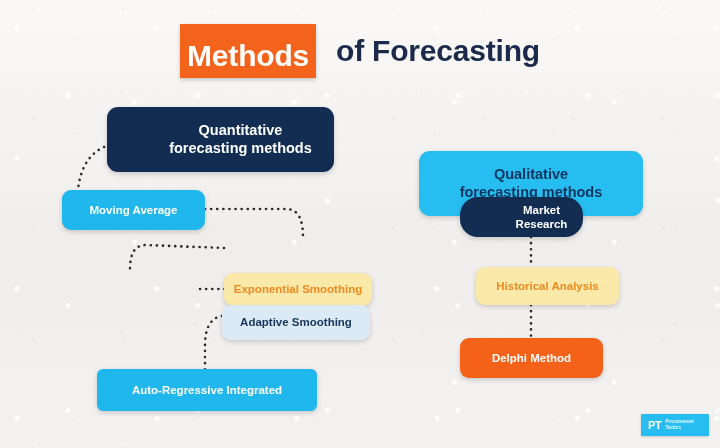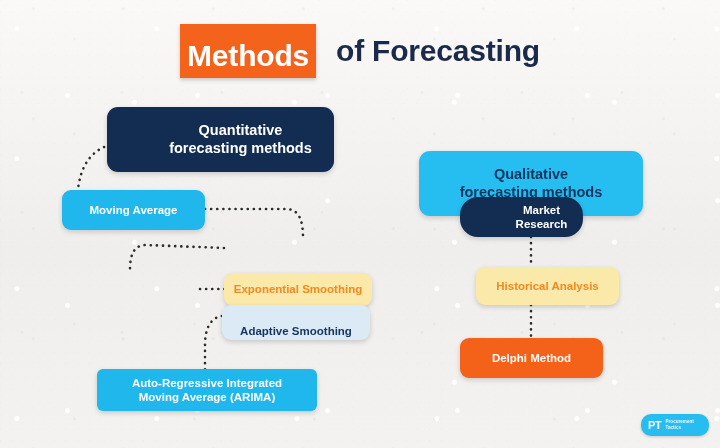--- a/index.html
+++ b/index.html
@@ -70,29 +70,29 @@
     box-shadow: 0 2px 5px rgba(0,0,0,0.17);
     padding: 2px 8px;
   }
   .node.head { font-size: 14.5px; border-radius: 11px; }
   .node.leaf { font-size: 11.5px; }
   .c-navy   { background: #122c52; color: #ffffff; padding-left: 48px; }
   .c-cyan   { background: #20b7ec; color: #ffffff; }
   .c-cyan-d { background: #26bdf0; color: #10355f; }
   .c-yellow { background: #fae9a9; color: #f08a22; }
   .c-orange { background: #f4621a; color: #ffffff; }
-  .c-paleblue { background: #dceaf6; color: #15355c; align-items: flex-end; }
+  .c-paleblue { background: #dceaf6; color: #15355c; }
   
   #wires { position: absolute; left: 0; top: 0; width: 720px; height: 448px; }
   
   #logo {
     position: absolute;
     left: 641px; top: 414px;
     width: 68px; height: 22px;
-    border-radius: 10px;
+    border-radius: 1px;
     background: #27bdf0;
     display: flex;
     align-items: center;
     box-shadow: 0 1px 3px rgba(0,0,0,0.18);
     overflow: hidden;
   }
   #logo-mark {
     color: #ffffff;
     font-size: 11px;
     font-weight: bold;
@@ -154,21 +154,20 @@
   </div>
 
 
   <div class="node leaf c-paleblue" style="left:222px; top:305px; width:148px; height:35px;">
     <span>Adaptive Smoothing</span>
   </div>
 
   <div class="node leaf c-cyan" style="left:97px; top:369px; width:220px; height:42px;border-radius:6px;">
     <div>
       <span>Auto-Regressive Integrated</span><br>
-      <span>Moving Average (ARIMA)</span>
     </div>
   </div>
 
   <div class="node head c-cyan-d" style="left:419px; top:107px; width:224px; height:65px;margin-top:44px;">
     <div>
       <span>Qualitative</span><br>
       <span>forecasting methods</span>
     </div>
   </div>
 

